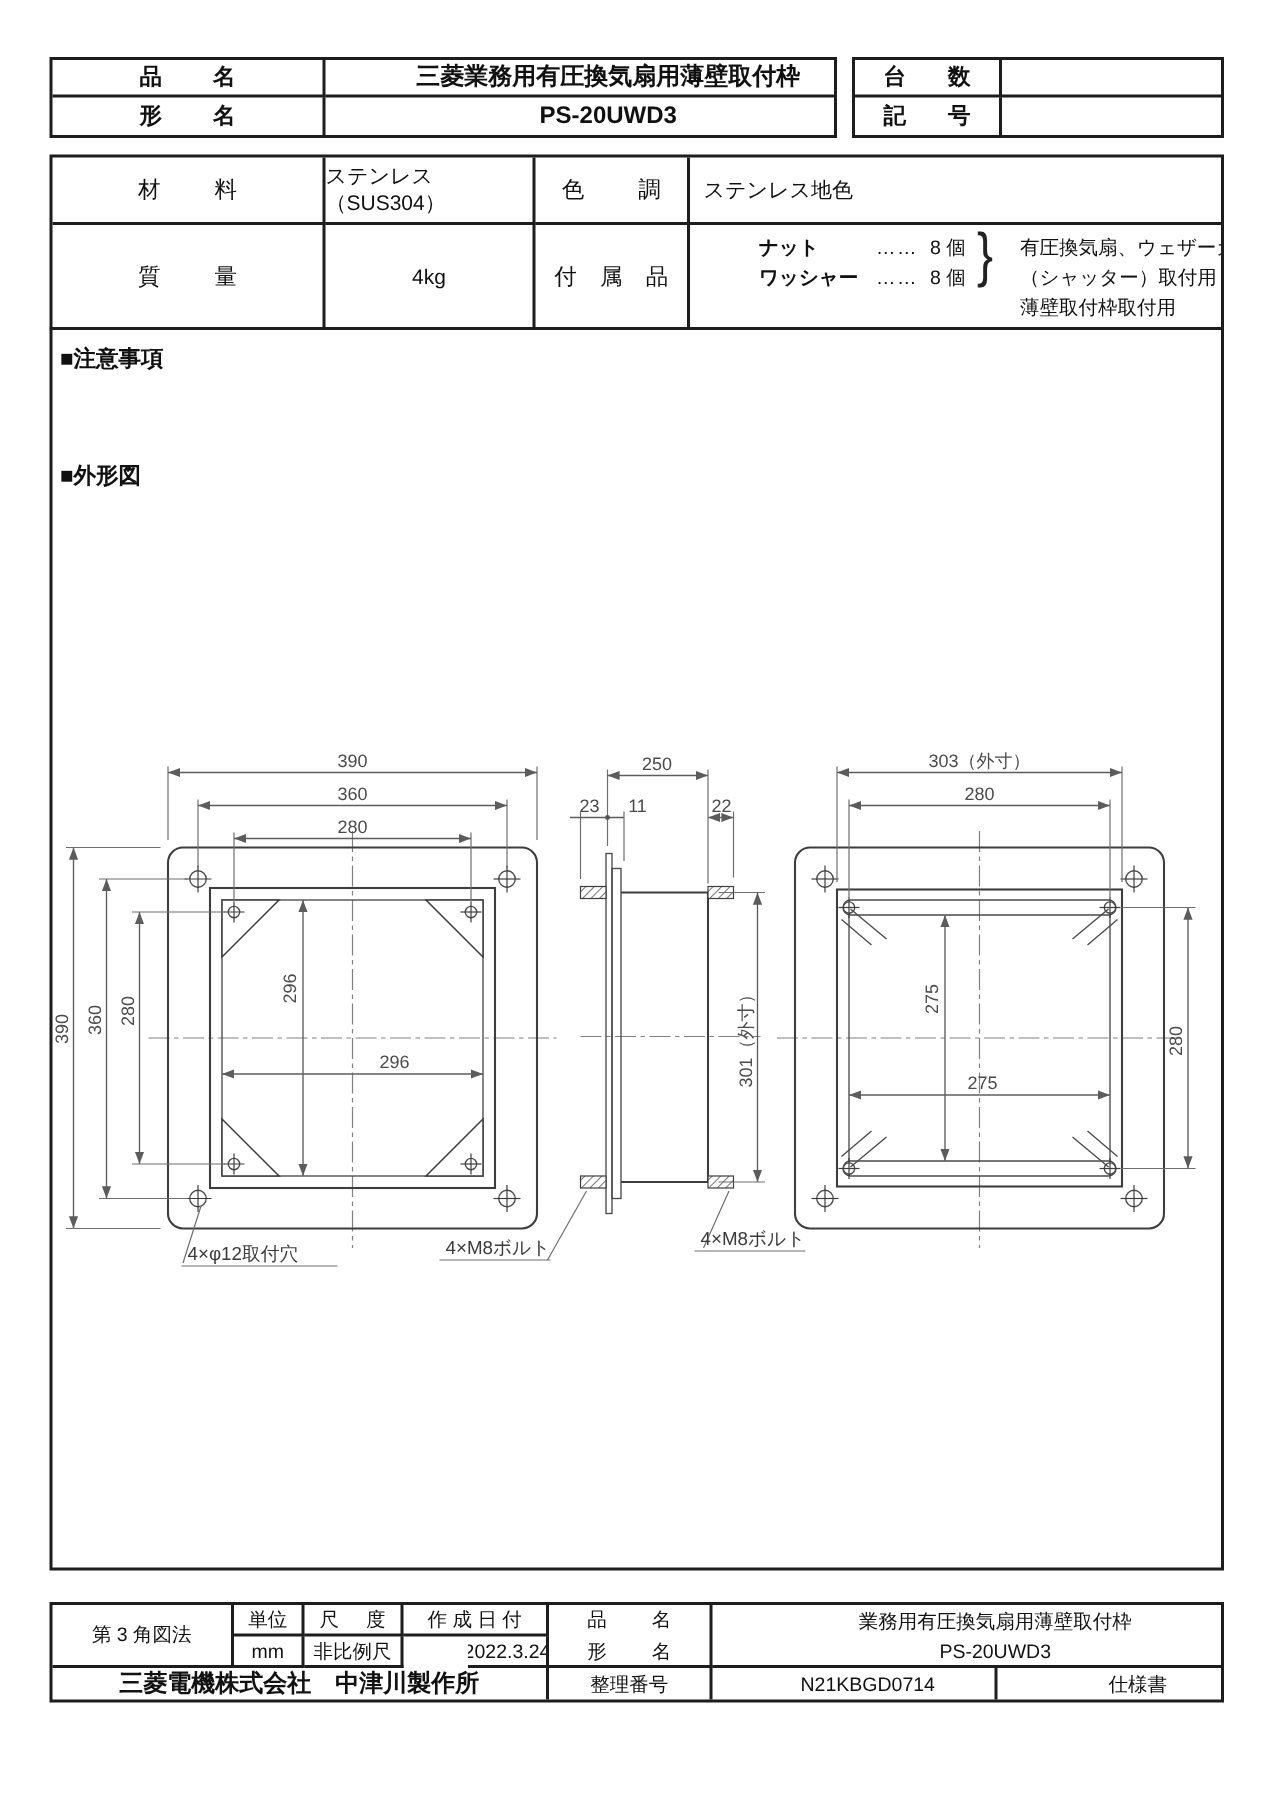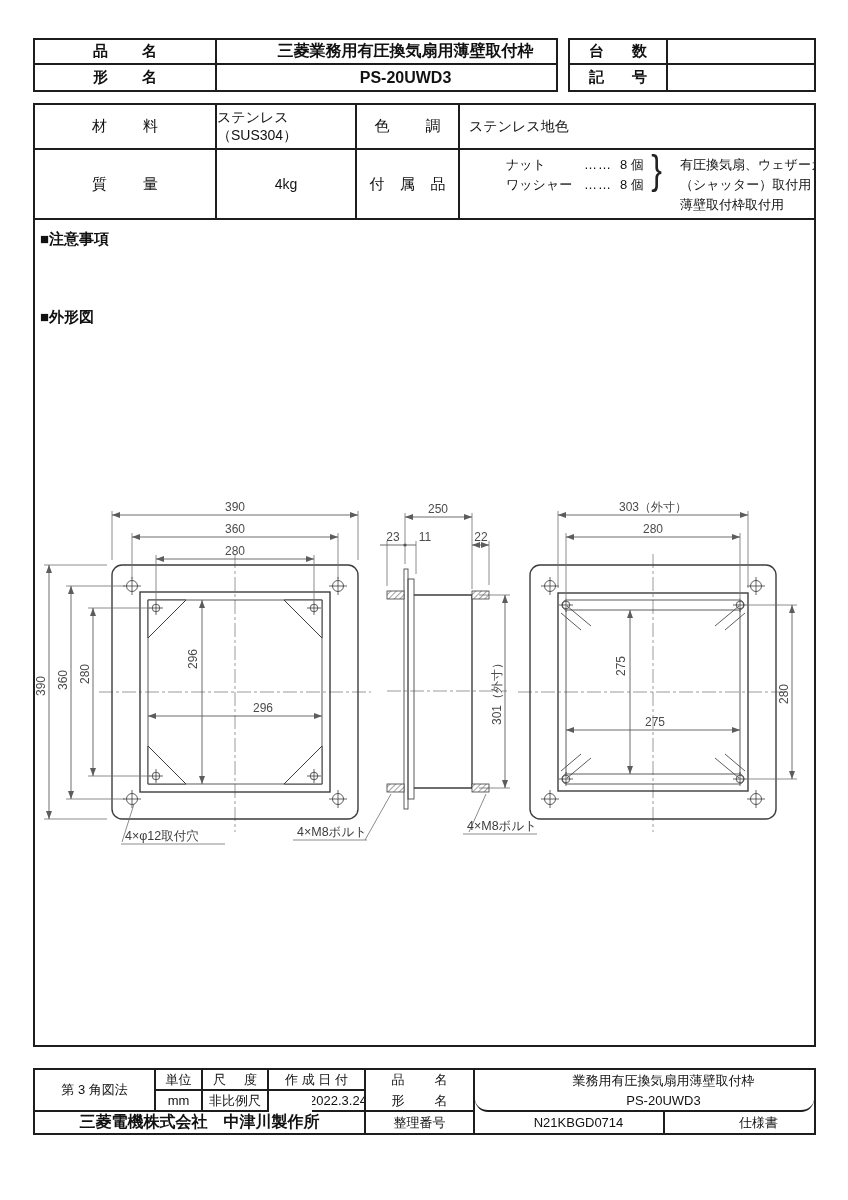--- a/index.html
+++ b/index.html
@@ -15,21 +15,21 @@
   .cell { display:flex; align-items:center; justify-content:center; border-right:2px solid #1d1d1d; border-bottom:2px solid #1d1d1d; overflow:hidden; }
   .cell.noR { border-right:none;padding-left:38px; }
   .cell.noB { border-bottom:none; }
   .cell.left { justify-content:flex-start; }
   .jlabel { display:inline-block; text-align-last:justify; text-align:justify; }
   .b { font-weight:bold; }
   .f15 { font-size:15px; } .f14 { font-size:14px; } .f13 { font-size:13px; } .f16 { font-size:16px; }
   
   .accwrap { position:relative; width:100%; height:100%; font-size:13px; padding:5px 0 0 8px; }
   .accrow { line-height:20px; white-space:nowrap; }
-  .accname { display:inline-block; width:78px; }
+  .accname { display:inline-block; width:78px;font-weight:bold; }
   .accdots { display:inline-block; width:36px; letter-spacing:1px; }
   .accbrace { position:absolute; left:152px; top:-1px; font-size:40px; font-weight:100; color:#222;
               transform:scaleX(.8); line-height:42px; }
   .accnotes { position:absolute; left:182px; top:5px; }
   .accnotes div { line-height:20px; white-space:nowrap; }
   
   .contentbox { position:absolute; left:33px; top:218px; width:783px; height:829px; border:2px solid #1d1d1d; background:#fff; }
   .secHead { position:absolute; font-weight:bold; font-size:15px; }
   .noteBody { position:absolute; font-size:14px; white-space:nowrap; }
   
@@ -322,21 +322,21 @@
       <span class="jlabel" style="width:44px">尺　度</span>
     </div>
     <div class="cell f13" style="grid-row:1; grid-column:4;">作 成 日 付</div>
     <div class="cell f13" style="grid-row:2; grid-column:2;">mm</div>
     <div class="cell f13" style="grid-row:2; grid-column:3;">非比例尺</div>
     <div class="cell f13" style="grid-row:2; grid-column:4;margin-left:43px;">2022.3.24</div>
     <div class="cell" style="grid-row:1/3; grid-column:5; flex-direction:column; justify-content:center; gap:3px;">
       <span class="jlabel f13" style="width:56px">品　名</span>
       <span class="jlabel f13" style="width:56px">形　名</span>
     </div>
-    <div class="cell noR" style="grid-row:1/3; grid-column:6/8; flex-direction:column; justify-content:center; gap:3px;border-radius:13px;">
+    <div class="cell noR" style="grid-row:1/3; grid-column:6/8; flex-direction:column; justify-content:center; gap:3px;">
       <span class="f13">業務用有圧換気扇用薄壁取付枠</span>
       <span class="f13">PS-20UWD3</span>
     </div>
     <div class="cell noB f16 b" style="grid-row:3; grid-column:1/5;">三菱電機株式会社　中津川製作所</div>
     <div class="cell noB f13" style="grid-row:3; grid-column:5;">整理番号</div>
     <div class="cell noB f13" style="grid-row:3; grid-column:6;padding-left:19px;">N21KBGD0714</div>
     <div class="cell noR noB f13" style="grid-row:3; grid-column:7;">仕様書</div>
   </div>
 
 </div>

